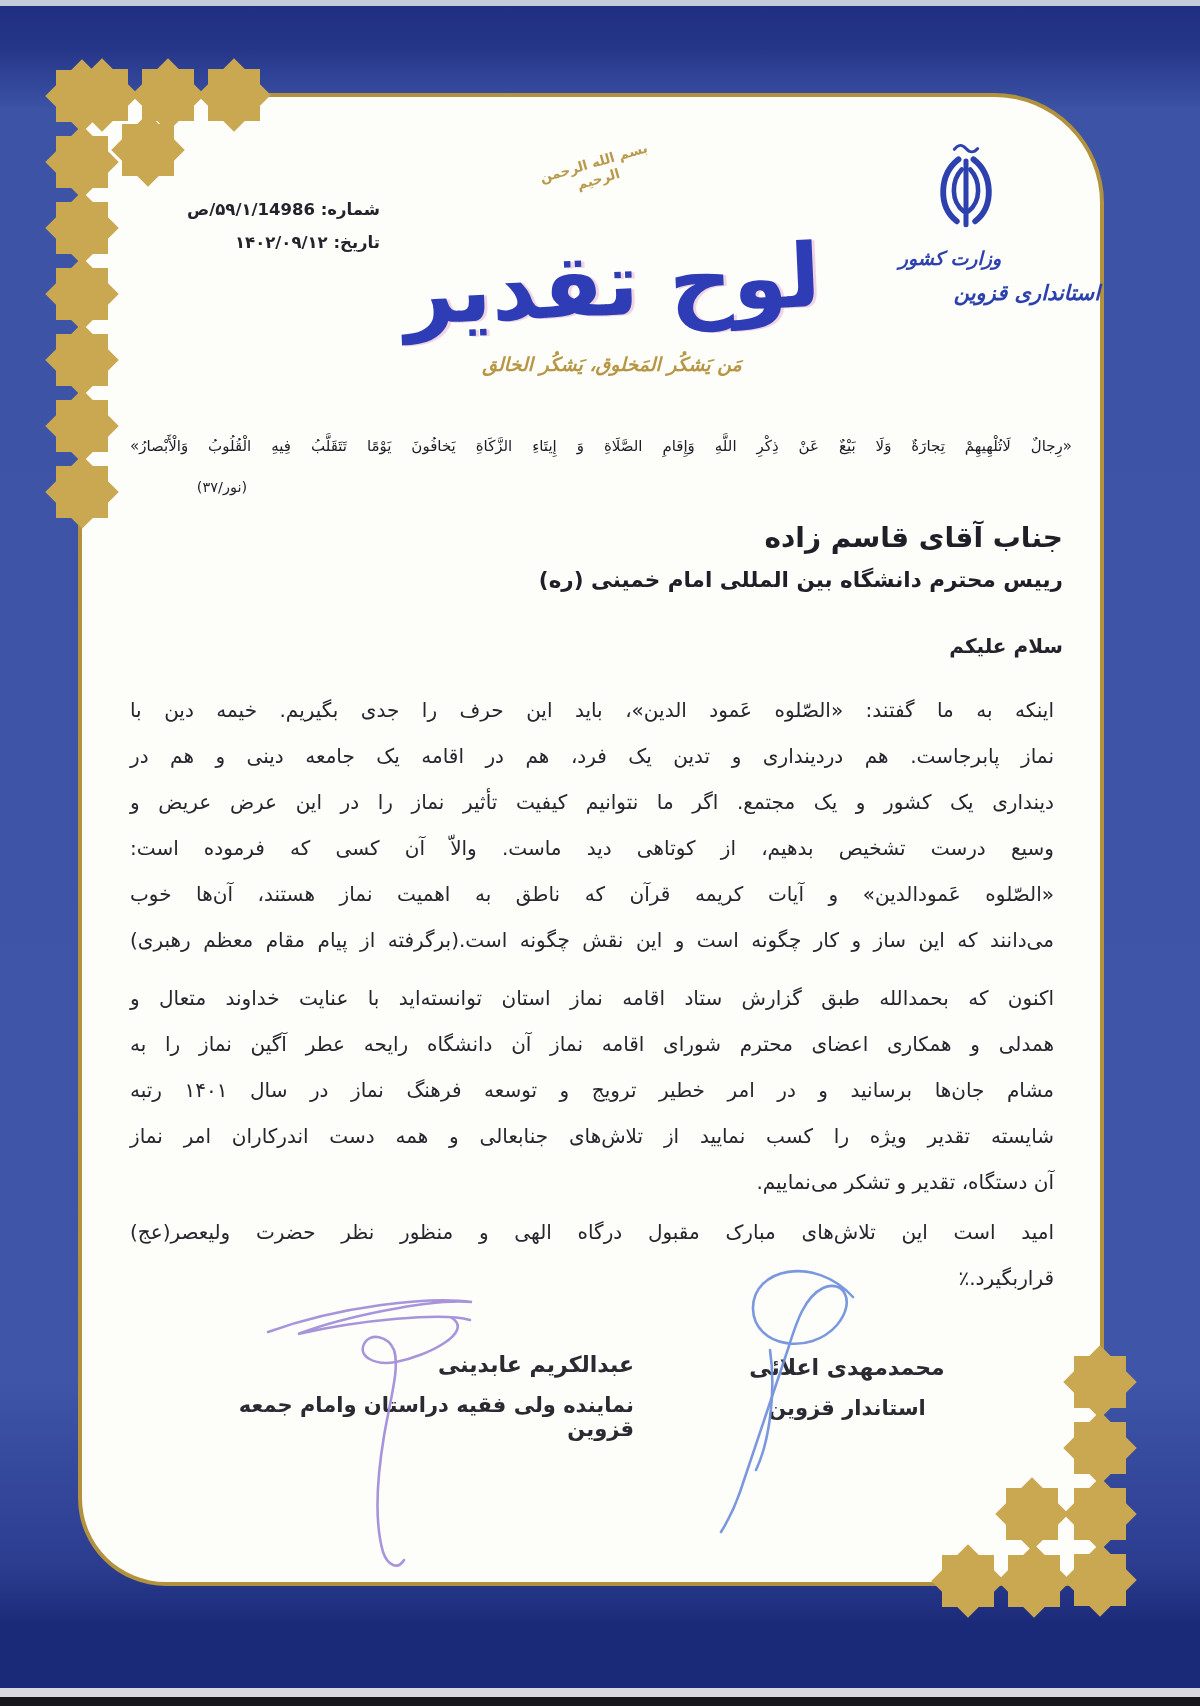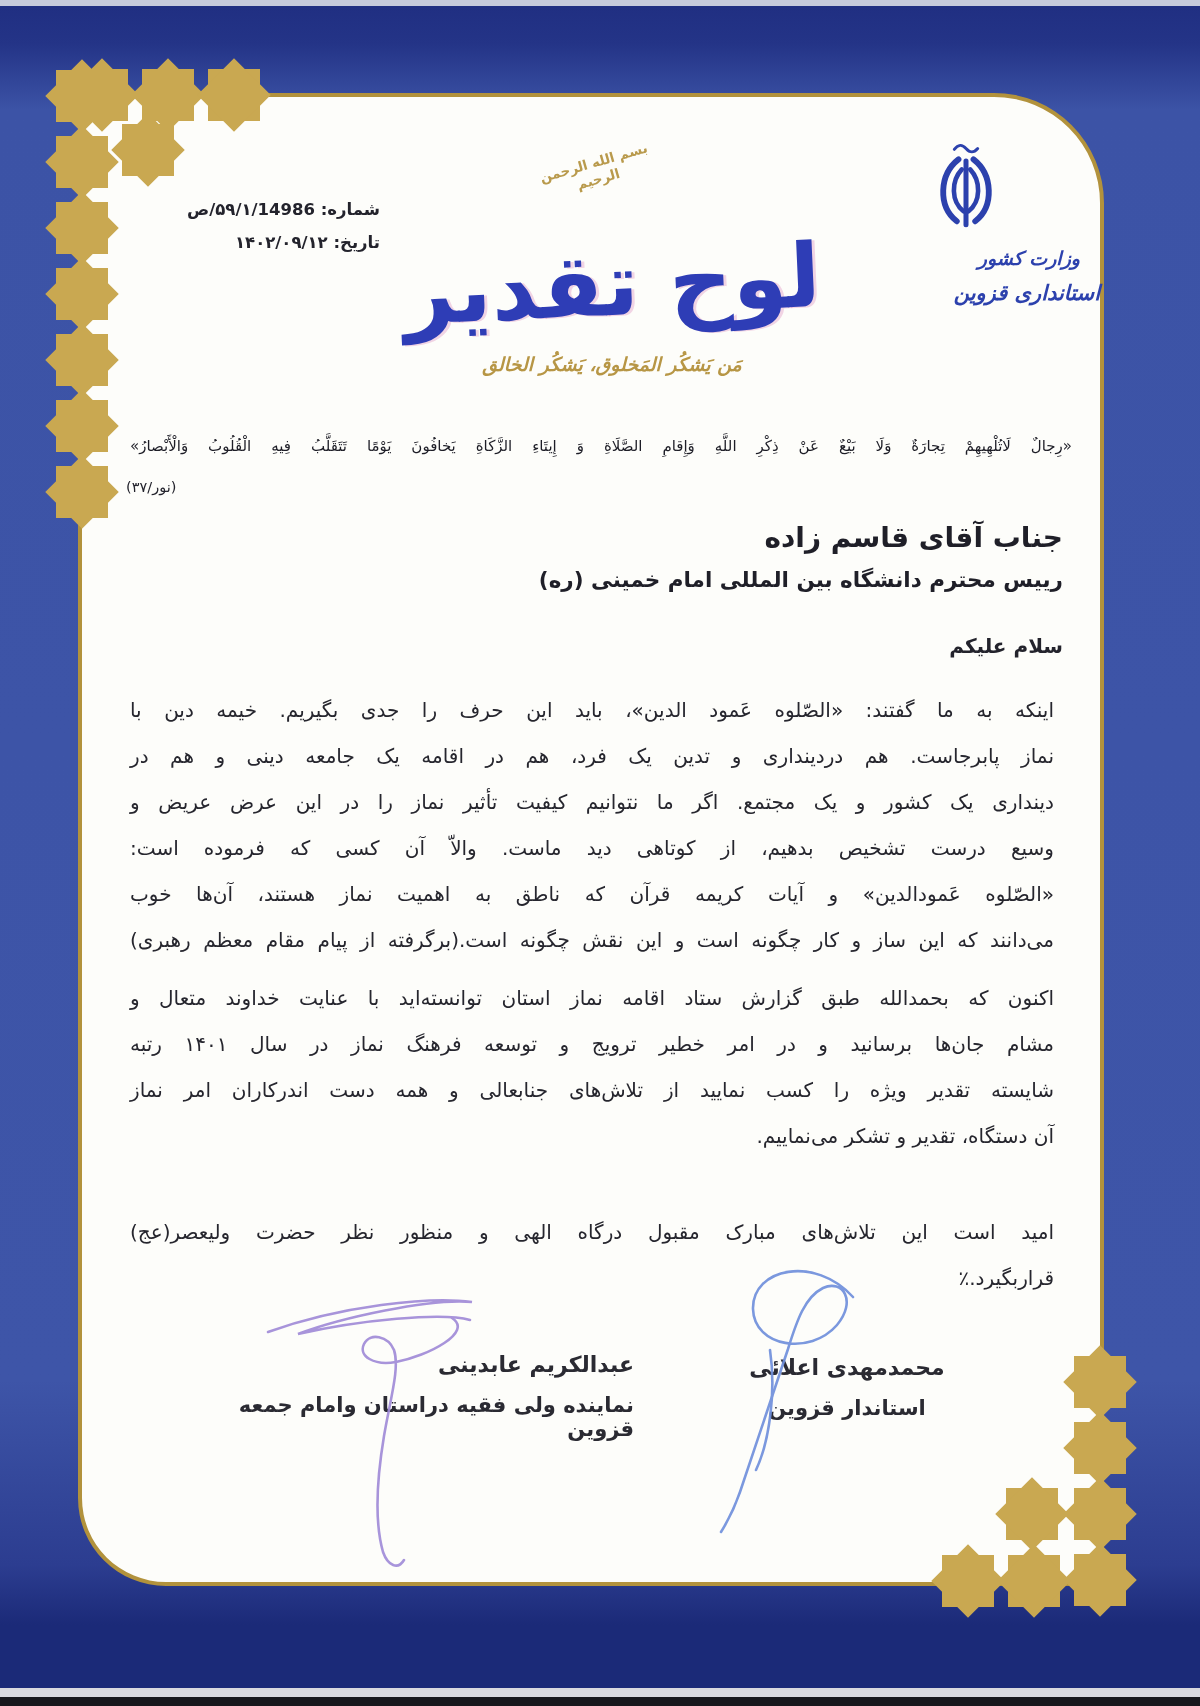--- a/index.html
+++ b/index.html
@@ -35,26 +35,26 @@
     font-size:88px;font-weight:bold;color:#2e3db6;
     transform:rotate(-2.5deg);letter-spacing:-2px;
     text-shadow:3px 1px 0 rgba(200,70,150,.22);
     line-height:120px;
   }
   .motto{
     left:330px;top:256px;width:400px;text-align:center;
     color:#b79645;font-size:19px;font-weight:600;font-style:italic;
   }
   .emblem{left:838px;top:44px;width:92px;height:92px;}
-  .ministry{left:738px;top:150px;width:260px;color:#2c41ad;font-size:19px;font-weight:700;font-style:italic;}
+  .ministry{left:738px;top:150px;width:260px;text-align:center;color:#2c41ad;font-size:19px;font-weight:700;font-style:italic;}
   .governorate{left:718px;top:184px;width:300px;text-align:right;color:#2c41ad;font-size:21px;font-weight:700;font-style:italic;letter-spacing:2px;}
   
   .verse{left:48px;top:334px;width:942px;color:#1d1d26;font-size:15px;
     text-align:justify;text-align-last:justify;line-height:30px;}
-  .citation{left:44px;top:382px;width:180px;color:#23232c;font-size:14.5px;text-align:left;}
+  .citation{left:50px;top:382px;width:180px;color:#23232c;font-size:14.5px;text-align:center;}
   
   .recipient-name{left:50px;right:37px;top:424px;text-align:right;font-size:28px;font-weight:bold;color:#1f1f28;}
   .recipient-pos{left:50px;right:37px;top:470px;text-align:right;font-size:21.5px;font-weight:bold;color:#1f1f28;}
   .greeting{left:50px;right:37px;top:537px;text-align:right;font-size:20px;font-weight:600;color:#23232c;}
   .para{left:48px;width:924px;color:#26262e;font-size:20px;}
   .para .line{position:static;display:block;height:46px;line-height:46px;
     text-align:justify;text-align-last:justify;white-space:nowrap;overflow:visible;}
   .para.end-right .line:last-child{text-align-last:right;}
   .p1{top:590px;}
   .p2{top:878px;}
@@ -111,20 +111,21 @@
     <div class="para p1 rtl">
         <div class="line">اینکه به ما گفتند: «الصّلوه عَمود الدین»، باید این حرف را جدی بگیریم. خیمه دین با</div>
         <div class="line">نماز پابرجاست. هم دردینداری و تدین یک فرد، هم در اقامه یک جامعه دینی و هم در</div>
         <div class="line">دینداری یک کشور و یک مجتمع. اگر ما نتوانیم کیفیت تأثیر نماز را در این عرض عریض و</div>
         <div class="line">وسیع درست تشخیص بدهیم، از کوتاهی دید ماست. والاّ آن کسی که فرموده است:</div>
         <div class="line">«الصّلوه عَمودالدین» و آیات کریمه قرآن که ناطق به اهمیت نماز هستند، آن‌ها خوب</div>
         <div class="line">می‌دانند که این ساز و کار چگونه است و این نقش چگونه است.(برگرفته از پیام مقام معظم رهبری)</div>
       </div>
     <div class="para p2 end-right rtl">
         <div class="line">اکنون که بحمدالله طبق گزارش ستاد اقامه نماز استان توانسته‌اید با عنایت خداوند متعال و</div>
+        <div class="line">همدلی و همکاری اعضای محترم شورای اقامه نماز آن دانشگاه رایحه عطر آگین نماز را به</div>
         <div class="line">مشام جان‌ها برسانید و در امر خطیر ترویج و توسعه فرهنگ نماز در سال ۱۴۰۱ رتبه</div>
         <div class="line">شایسته تقدیر ویژه را کسب نمایید از تلاش‌های جنابعالی و همه دست اندرکاران امر نماز</div>
         <div class="line">آن دستگاه، تقدیر و تشکر می‌نماییم.</div>
       </div>
     <div class="para p3 end-right rtl">
         <div class="line">امید است این تلاش‌های مبارک مقبول درگاه الهی و منظور نظر حضرت ولیعصر(عج)</div>
         <div class="line">قراربگیرد.٪</div>
       </div>
 
     <div class="sig-right rtl">

